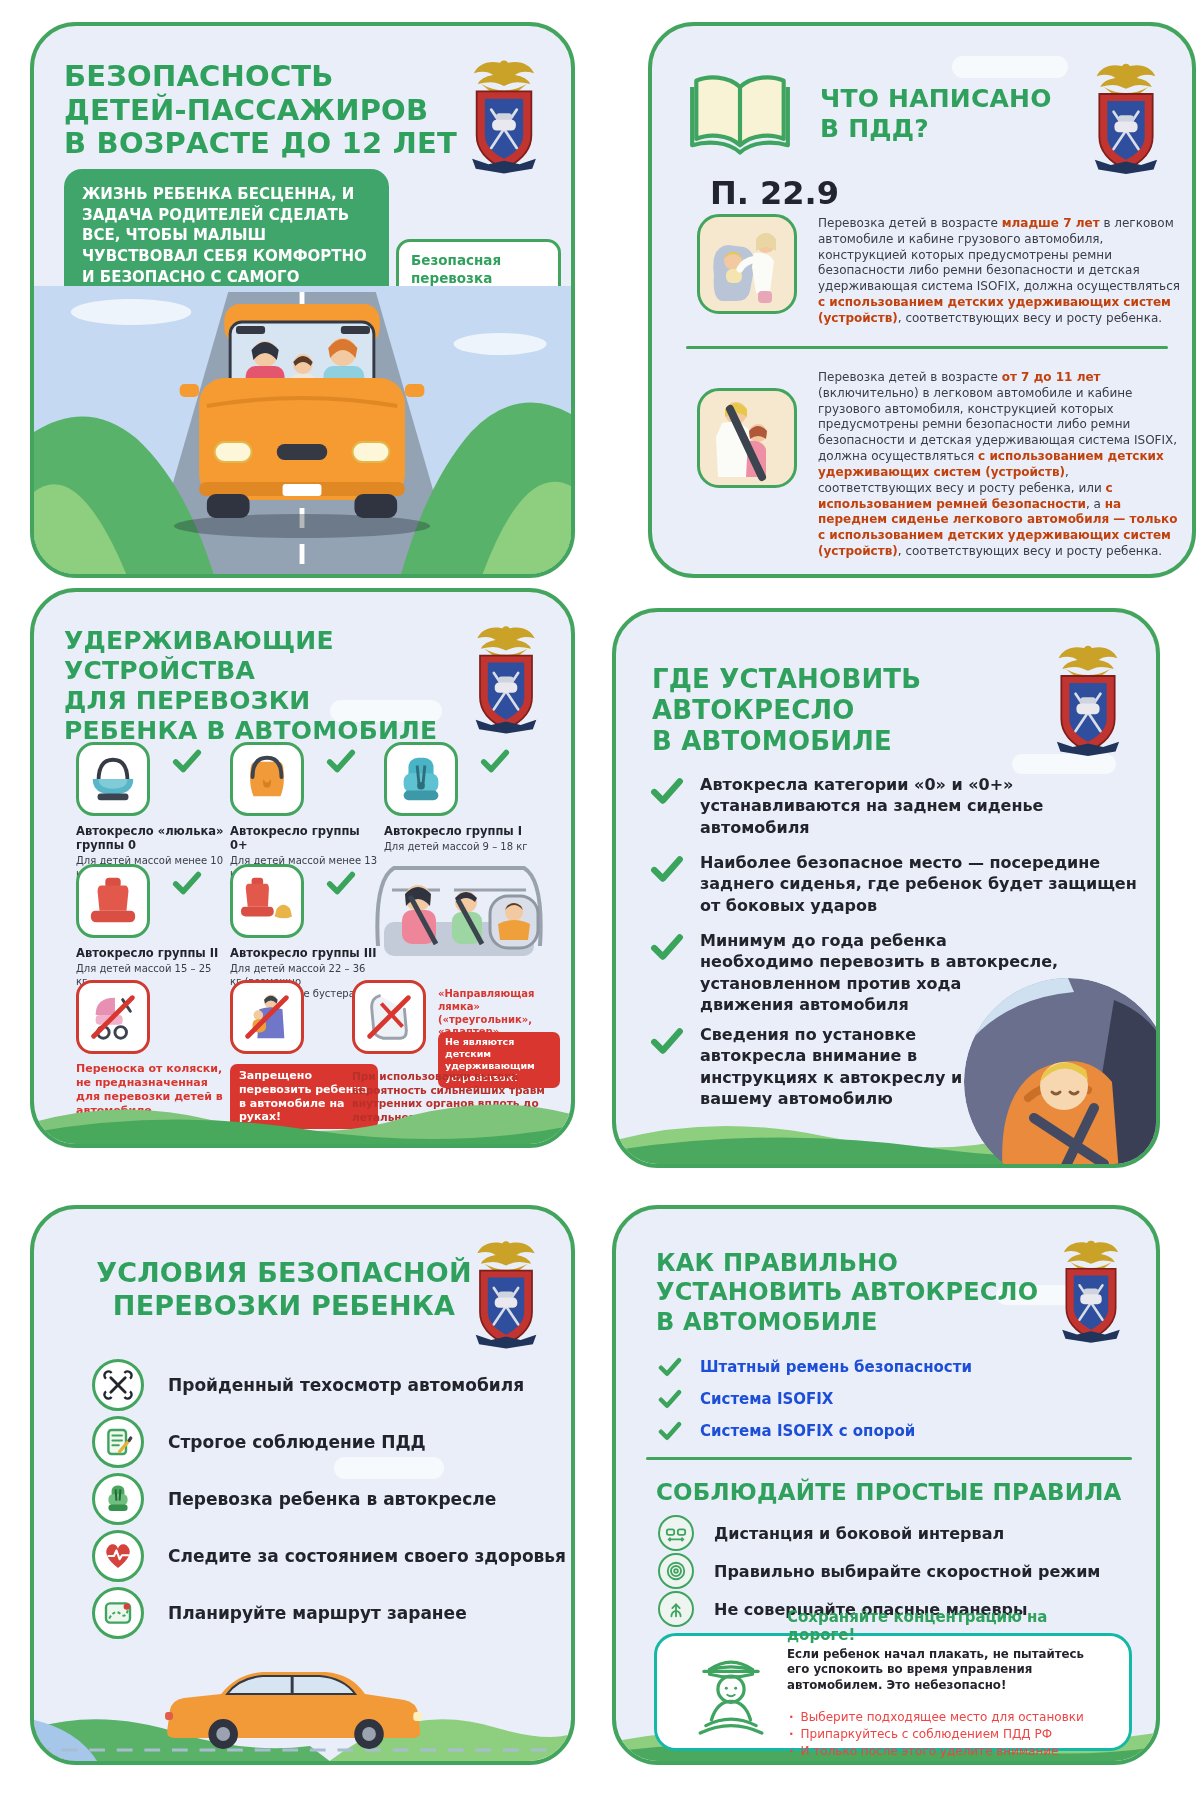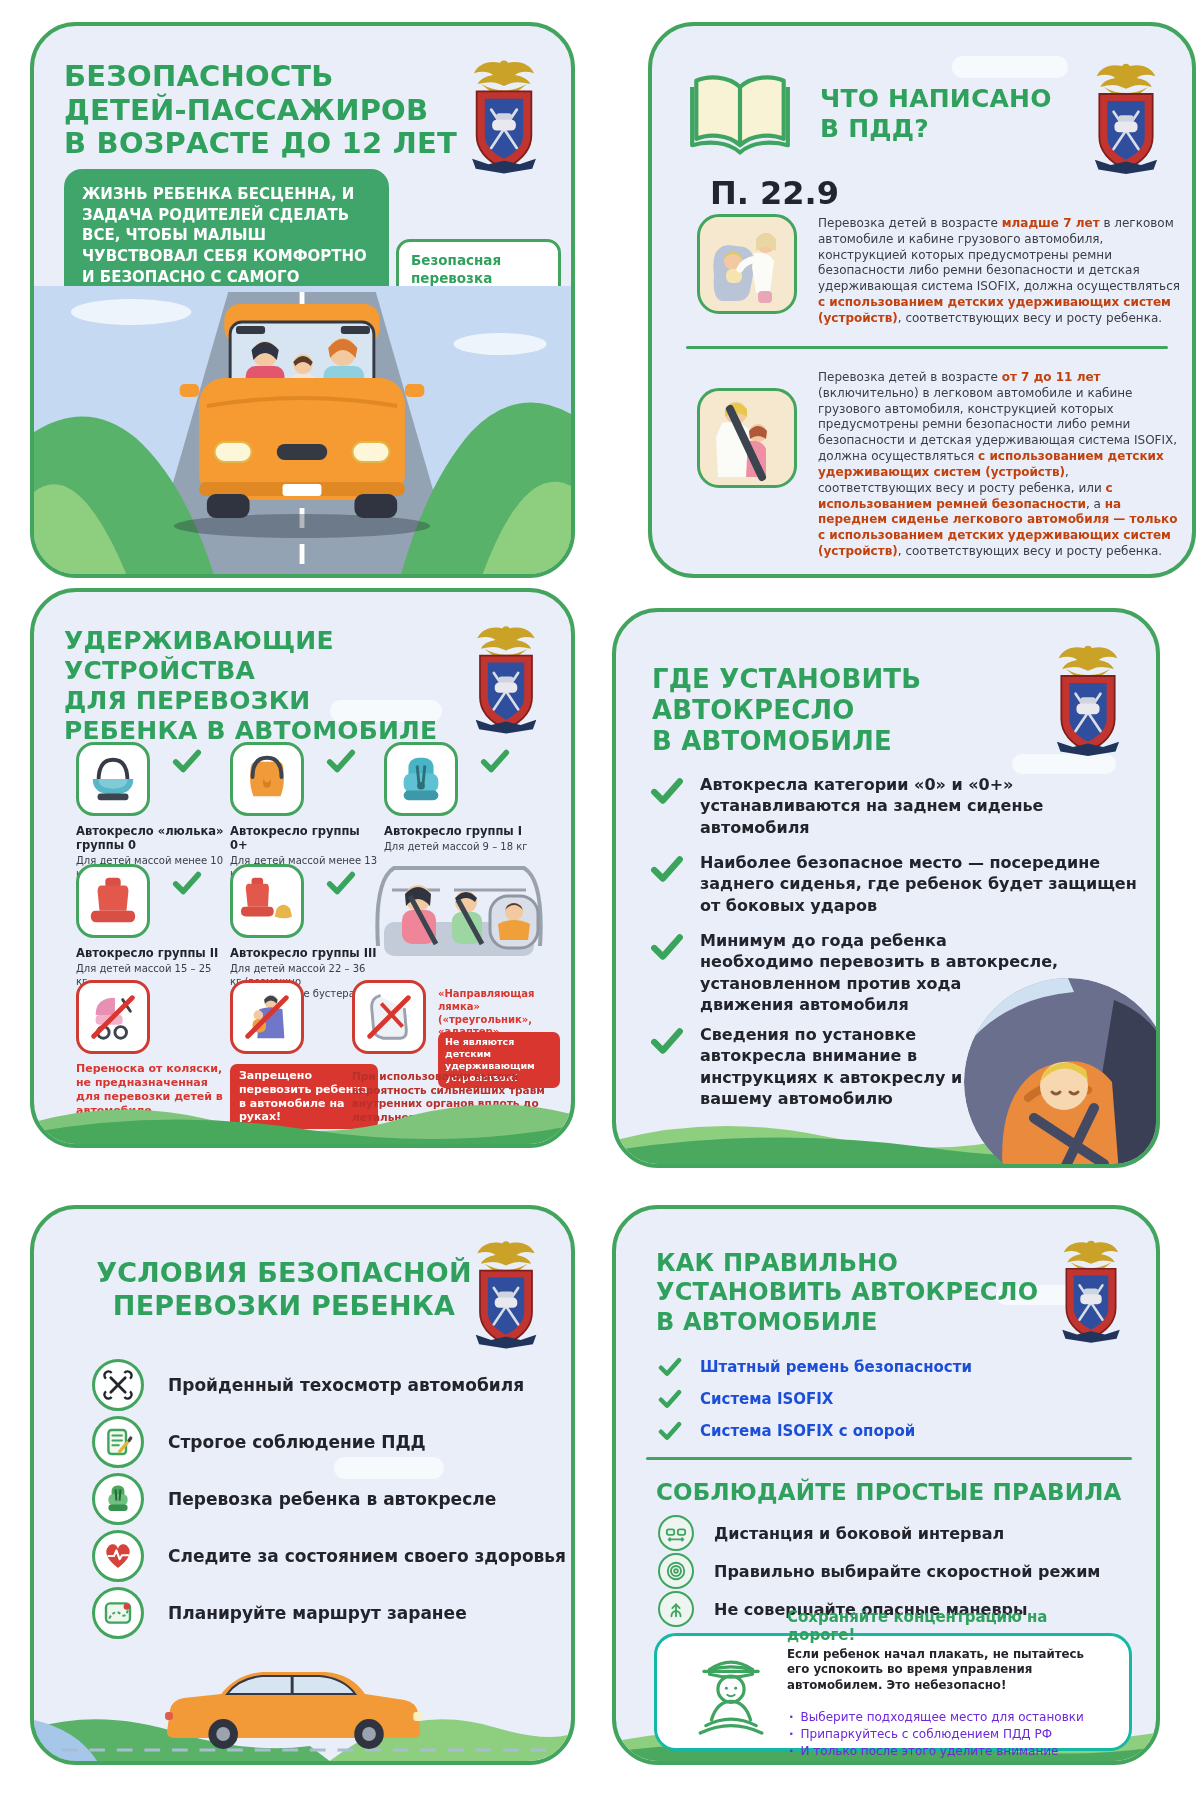--- a/index.html
+++ b/index.html
@@ -76,21 +76,21 @@
   .p6-rule { position:absolute; left:42px; display:flex; gap:20px; align-items:center; }
   .rule-ico { width:36px; height:36px; border:2.5px solid #3fa45f; border-radius:50%;
               display:flex; align-items:center; justify-content:center; flex:none; background:#eef5f0; }
   .p6-rule .txt { font-weight:700; font-size:16px; color:#23242b; }
   .tip-box { position:absolute; left:38px; top:424px; width:478px; height:118px; background:#fff;
              border:3px solid #14b8a6; border-radius:22px; display:flex; align-items:center;
              gap:14px; padding:8px 32px; z-index:3; }
   .tip-driver { width:84px; height:92px; flex:none; }
   .tip-title { color:#2fa15c; font-weight:800; font-size:15px; margin-bottom:3px; }
   .tip-lead { font-weight:700; font-size:11.8px; color:#23242b; line-height:1.3; margin-bottom:16px; }
-  .bullet { font-size:12px; color:#6d28d9; line-height:1.4; display:flex; }
+  .bullet { font-size:12px; color:#ef4444; line-height:1.4; display:flex; }
   .bullet::before { content:"·"; font-weight:800; margin:0 7px 0 2px; }
 </style>
 </head>
 <body>
 
 <svg width="0" height="0" style="position:absolute" aria-hidden="true">
   <defs>
     <symbol id="sym-emblem" viewBox="0 0 90 130">
       <g fill="#c9a227">
         <circle cx="45" cy="9" r="5"></circle>

